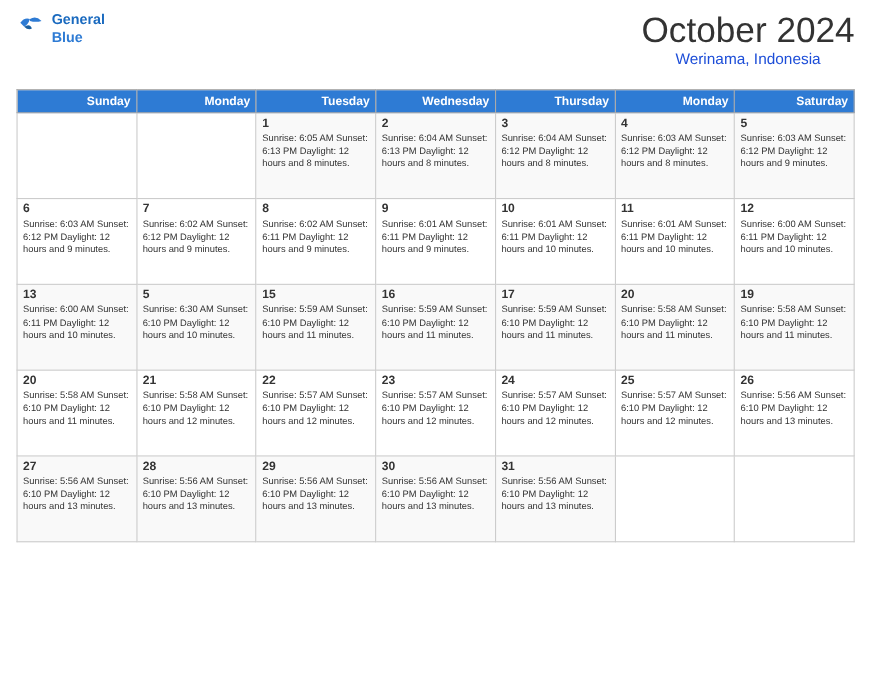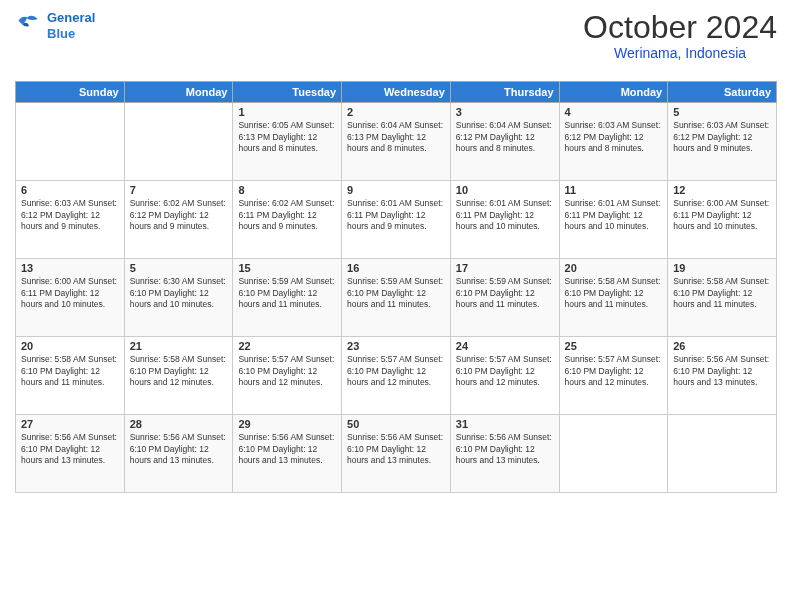--- a/index.html
+++ b/index.html
@@ -310,21 +310,21 @@
 Sunset: 6:10 PM
 Daylight: 12 hours and 13 minutes.</div>
           </td>
           <td>
             <span class="day-num">29</span>
             <div class="day-info">Sunrise: 5:56 AM
 Sunset: 6:10 PM
 Daylight: 12 hours and 13 minutes.</div>
           </td>
           <td>
-            <span class="day-num">50</span>
+            <span class="day-num">30</span>
             <div class="day-info">Sunrise: 5:56 AM
 Sunset: 6:10 PM
 Daylight: 12 hours and 13 minutes.</div>
           </td>
           <td>
             <span class="day-num">31</span>
             <div class="day-info">Sunrise: 5:56 AM
 Sunset: 6:10 PM
 Daylight: 12 hours and 13 minutes.</div>
           </td>

